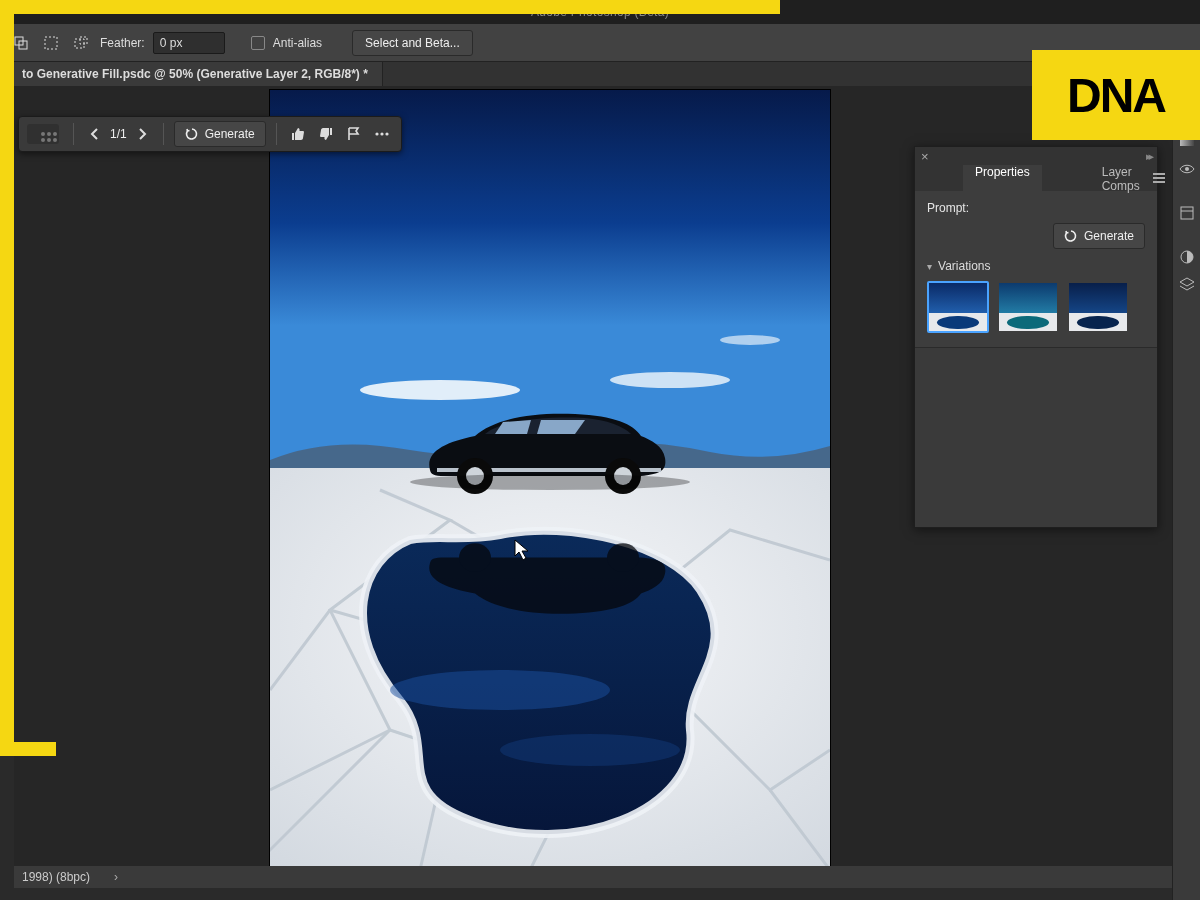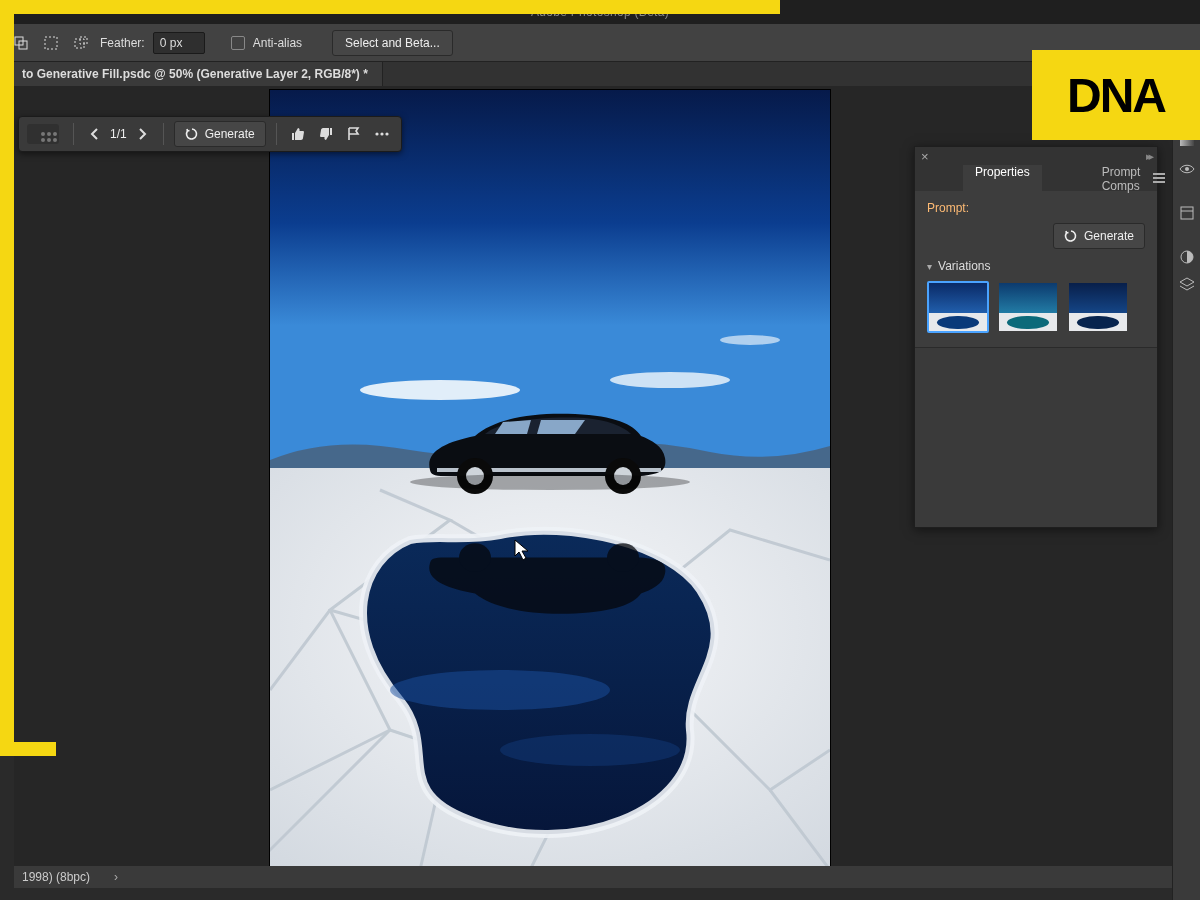--- a/index.html
+++ b/index.html
@@ -10,21 +10,21 @@
   .frame-left { position:absolute; top:0; left:0; width:14px; height:756px; background:#f5d712; z-index:100;}
   .frame-bottom { position:absolute; left:14px; bottom:144px; height:14px; width:42px; background:#f5d712; z-index:100;}
   .dna-badge { position:absolute; top:50px; right:0; width:168px; height:90px; background:#f5d712; display:flex; align-items:center; justify-content:center; z-index:100;}
   .dna-badge span { font-family: Arial Black, Arial, sans-serif; font-weight:900; font-size:48px; letter-spacing:-2px; color:#000;}
 
   
   .titlebar { position:absolute; top:0; left:0; right:0; height:24px; background:#1f1f1f; color:#888; font-size:12px; display:flex; align-items:center; justify-content:center; letter-spacing:.3px;}
   .optionsbar { position:absolute; top:24px; left:0; right:0; height:38px; background:#424242; display:flex; align-items:center; gap:8px; padding:0 10px; border-bottom:1px solid #222;}
   .icon-btn { width:22px; height:22px; display:flex; align-items:center; justify-content:center; color:#ddd; border-radius:2px; }
   .opt-label { color:#ddd; font-size:12px; }
-  .feather-input { width:52px; height:22px; background:#2f2f2f; border:1px solid #1a1a1a; color:#ddd; font-size:12px; display:flex; align-items:center; padding:0 6px; border-radius:2px;}
+  .feather-input { width:72px; height:22px; background:#2f2f2f; border:1px solid #1a1a1a; color:#ddd; font-size:12px; display:flex; align-items:center; padding:0 6px; border-radius:2px;}
   .chk { width:14px; height:14px; border:1px solid #888; border-radius:2px; display:inline-block; }
   .mask-btn { height:26px; padding:0 12px; background:#464646; border:1px solid #2a2a2a; color:#eee; border-radius:3px; display:flex; align-items:center; font-size:12px;}
 
   .doc-tab-row { position:absolute; top:62px; left:14px; right:0; height:24px; background:#323232; display:flex; align-items:center; }
   .doc-tab { height:24px; padding:0 14px 0 8px; background:#3a3a3a; color:#ddd; font-size:12px; display:flex; align-items:center; border-right:1px solid #222;font-weight:bold;}
 
   .canvas-area { position:absolute; top:86px; left:14px; right:28px; bottom:34px; background:#262626; }
   .right-strip { position:absolute; top:62px; right:0; width:28px; bottom:0; background:#3a3a3a; border-left:1px solid #222; display:flex; flex-direction:column; align-items:center; gap:10px; padding-top:14px;}
   .right-strip .ic { width:18px; height:18px; color:#bbb; }
 
@@ -44,21 +44,21 @@
   .panel-titlebar { height:18px; display:flex; align-items:center; justify-content:space-between; padding:0 6px; background:#333;}
   .panel-titlebar .x { font-size:13px; color:#aaa;}
   .panel-titlebar .coll { font-size:11px; color:#888; letter-spacing:-3px;}
   .panel-tabs { display:flex; align-items:center; height:26px; background:#333; gap:0;}
   .panel-tabs .tab { padding:0 12px; height:26px; display:flex; align-items:flex-start; font-size:12px; color:#bbb;margin-left:48px;}
   .panel-tabs .tab.active { background:#3d3d3d; color:#fff;}
   .panel-tabs .menu { margin-left:auto; width:26px; display:flex; align-items:center; justify-content:center; color:#aaa;}
   .panel-head { display:flex; align-items:center; gap:8px; height:28px; padding:0 10px; background:#454545; border-top:1px solid #2a2a2a; border-bottom:1px solid #2a2a2a;}
   .panel-head .hic { width:16px; height:16px; display:flex; align-items:center; justify-content:center; border:1px solid #999; border-radius:2px;}
   .panel-body { padding:10px 12px 14px;}
-  .lbl { color:#fdba74; font-size:12px; margin-bottom:6px;}
+  .lbl { color:#e5e5e5; font-size:12px; margin-bottom:6px;}
   .prompt-box { width:100%; height:72px; background:#333; border:1px solid #222; color:#eee; font-size:12px; padding:6px 8px; resize:none;}
   .gen-row { display:flex; justify-content:flex-end; margin-top:8px;}
   .sect { margin-top:10px;}
   .sect-h { display:flex; align-items:center; gap:6px; color:#ddd; font-size:12px;}
   .sect-h .tw { font-size:10px; color:#aaa;}
   .thumbs { display:flex; gap:8px; margin-top:8px;}
   .thumb { width:62px; height:52px; border:2px solid transparent; border-radius:2px; position:relative; overflow:hidden;}
   .thumb.sel { border-color:#4aa3ff;}
   .thumb .sky { position:absolute; inset:0; }
   .thumb .grd { position:absolute; left:0; right:0; bottom:0; height:38%; background:#e7e9ec;}
@@ -323,21 +323,21 @@
 <div class="panel">
   <div class="panel-titlebar">
     <span class="x">×</span>
     <span class="coll">▸▸</span>
   </div>
   <div class="panel-tabs">
     <div class="tab active">
         <span>Properties</span>
       </div>
     <div class="tab">
-        <span>Prompt Comps</span>
+        <span>Layer Comps</span>
       </div>
     <div class="menu">
       <svg width="14" height="12" viewBox="0 0 14 12">
           <line x1="1" y1="2" x2="13" y2="2" stroke="#aaa" stroke-width="2"></line>
           <line x1="1" y1="6" x2="13" y2="6" stroke="#aaa" stroke-width="2"></line>
           <line x1="1" y1="10" x2="13" y2="10" stroke="#aaa" stroke-width="2"></line>
         </svg>
     </div>
   </div>
   <div class="panel-body">

